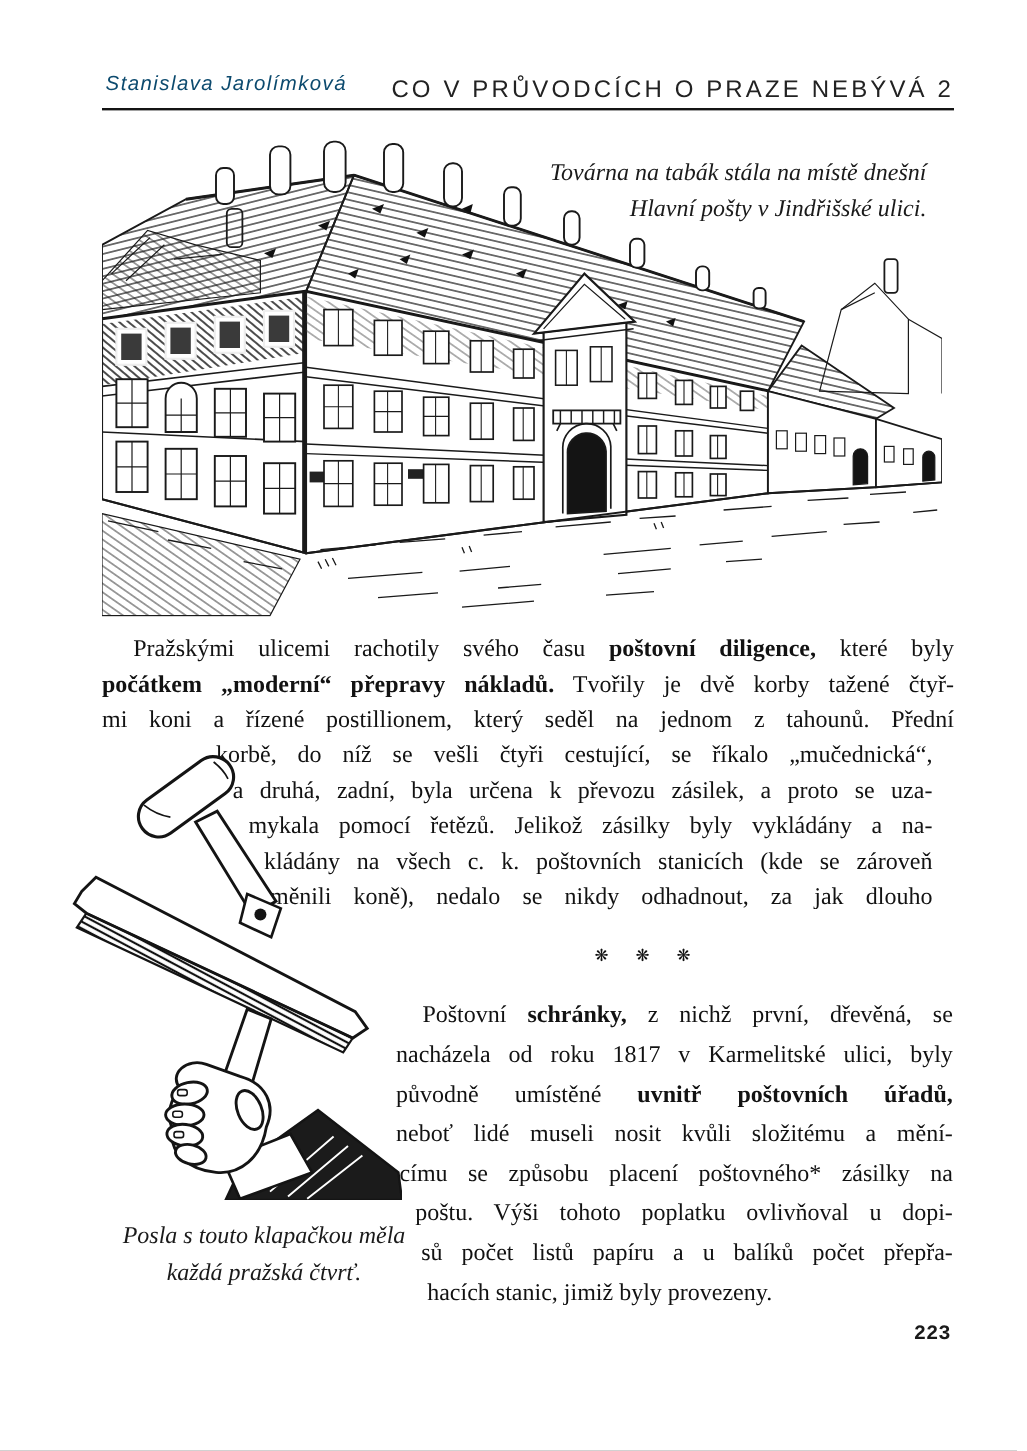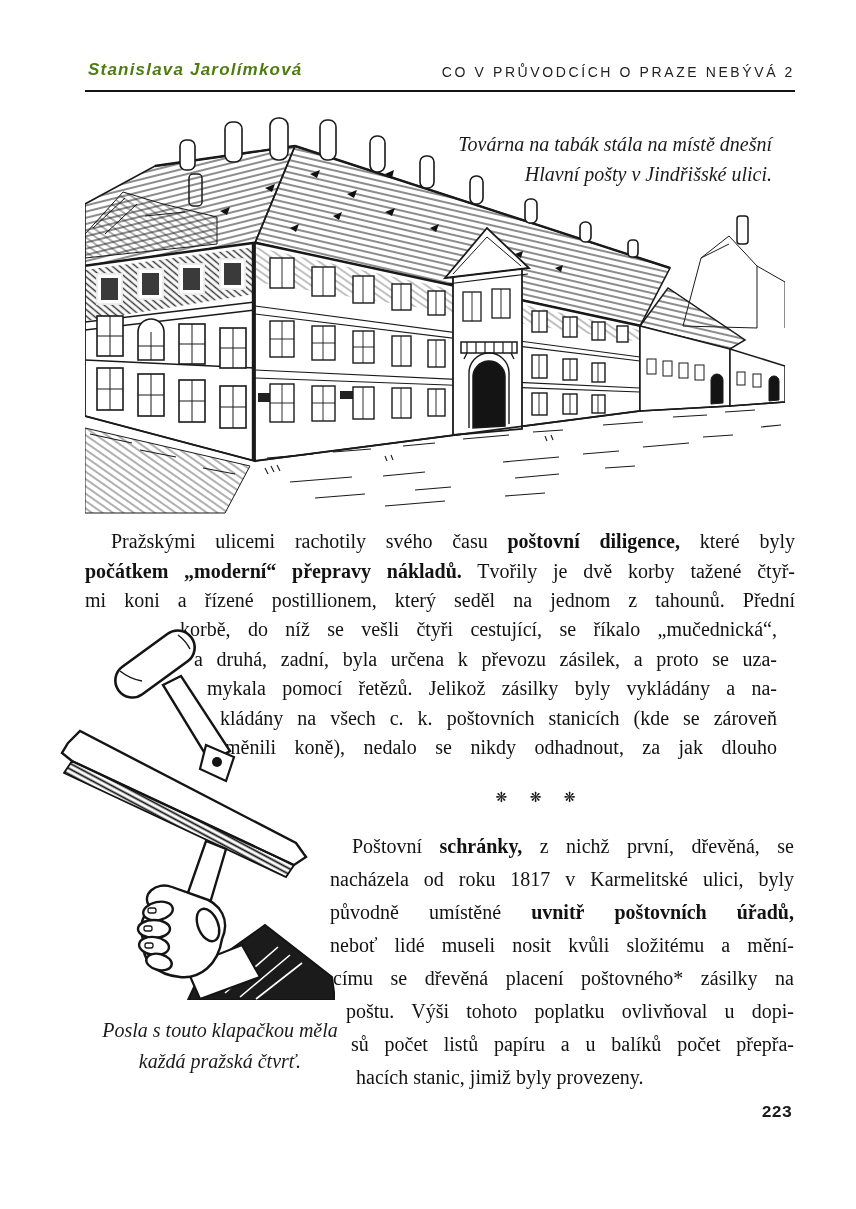--- a/index.html
+++ b/index.html
@@ -4,22 +4,22 @@
 <style>
   html,body{margin:0;padding:0;background:#888;}
   .page{
     position:relative;width:856px;height:1209px;background:#ffffff;
     font-family:"Liberation Serif",serif;color:#141414;overflow:hidden;
     margin:0 auto;
   }
   .abs{position:absolute;}
   
   .author{font-family:"Liberation Sans",sans-serif;font-style:italic;font-size:17px;
-          letter-spacing:1.2px;color:#4d7c0f;font-weight:bold;}
-  .booktitle{font-family:"Liberation Sans",sans-serif;font-size:14px;letter-spacing:2.6px;color:#222;}
+          letter-spacing:1.2px;color:#0c4a6e;}
+  .booktitle{font-family:"Liberation Sans",sans-serif;font-size:20px;letter-spacing:2.6px;color:#222;}
   .rule{background:#141414;}
   
   .caption{font-style:italic;font-size:20px;color:#1a1a1a;margin-top:13px;}
   .cap-top{text-align:right;line-height:30px;}
   .cap-hand{text-align:center;line-height:31px;font-style:italic;}
   
   .bodytext{font-size:20px;color:#121212;}
   .p1{line-height:29.5px;}
   .p2{line-height:33px;}
   .line{text-align:justify;text-align-last:justify;white-space:normal;}
@@ -287,21 +287,21 @@
     <path d="M60,46 q10,8 22,10 M118,10 q8,6 12,14" stroke="#141414" stroke-width="1.4" fill="none"></path>
   </svg>
 
   <div class="abs stars" style="left:330px;top:789px;width:420px;">❋ ❋ ❋</div>
 
   <div class="abs bodytext p2" style="left:330px;top:830px;width:464px;">
     <div class="line" style="text-indent:22px"><span>Poštovní </span><b>schránky,</b><span> z nichž první, dřevěná, se</span></div>
     <div class="line">nacházela od roku 1817 v Karmelitské ulici, byly</div>
     <div class="line"><span>původně umístěné </span><b>uvnitř poštovních úřadů,</b></div>
     <div class="line">neboť lidé museli nosit kvůli složitému a mění-</div>
-    <div class="line" style="margin-left:3px">címu se dřevěná placení poštovného* zásilky na</div>
+    <div class="line" style="margin-left:3px">címu se způsobu placení poštovného* zásilky na</div>
     <div class="line" style="margin-left:16px">poštu. Výši tohoto poplatku ovlivňoval u dopi-</div>
     <div class="line" style="margin-left:21px">sů počet listů papíru a u balíků počet přepřa-</div>
     <div class="line last" style="margin-left:26px">hacích stanic, jimiž byly provezeny.</div>
   </div>
 
   <div class="abs caption cap-hand" style="left:90px;top:1002px;width:260px;">
     <div>Posla s touto klapačkou měla</div>
     <div>každá pražská čtvrť.</div>
   </div>
 

